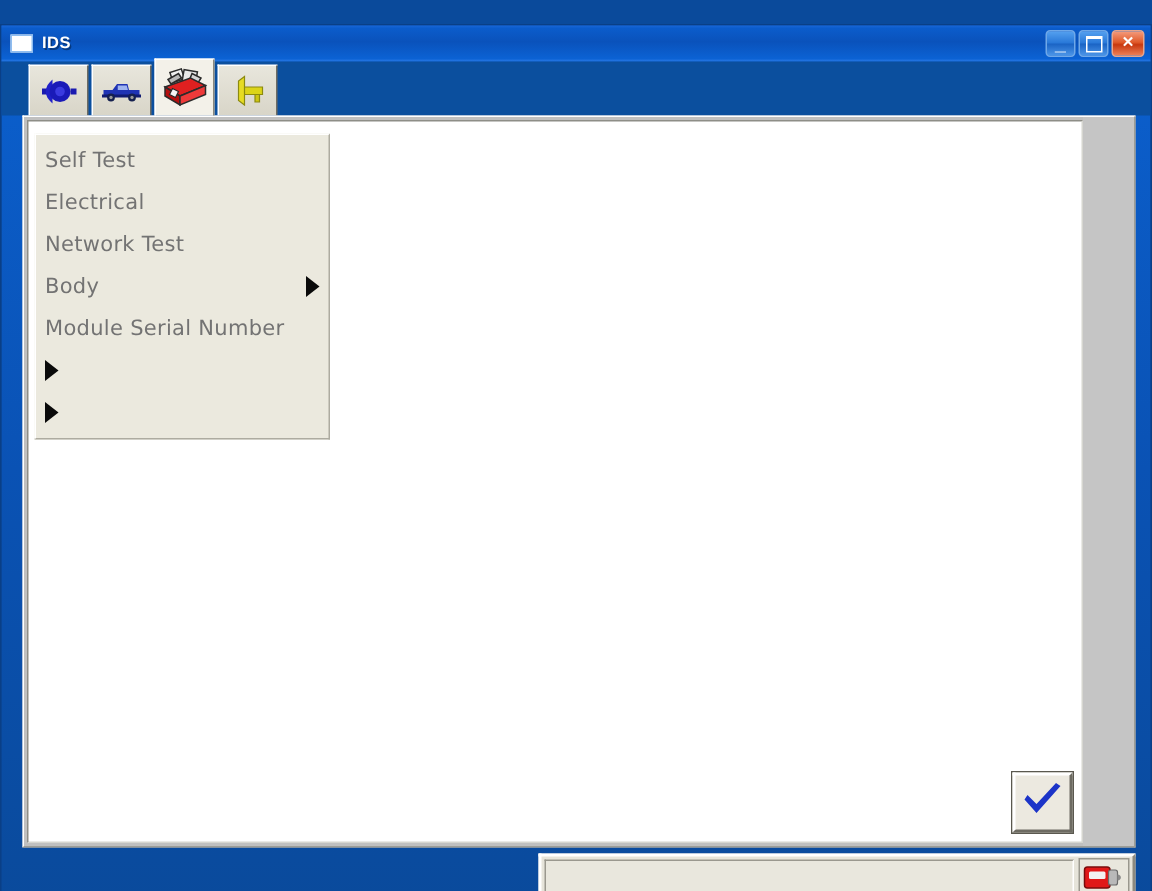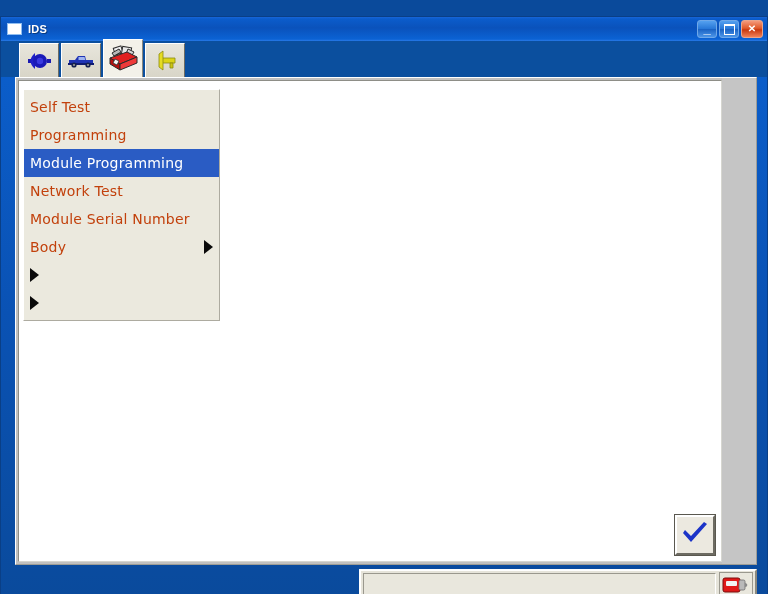--- a/index.html
+++ b/index.html
@@ -130,21 +130,21 @@
     background: #ebe9de;
     border: 1px solid #adaba0;
     border-top-color: #ffffff;
     border-left-color: #ffffff;
     padding: 3px 0 3px 0;
   }
   .menu-item {
     height: 28px;
     display: flex; align-items: center;
     padding: 0 4px 0 6px;
-    color: #c2410c;
+    color: #737373;
     font-size: 14px;
     font-family: "DejaVu Sans", sans-serif;
     letter-spacing: .2px;
     cursor: pointer;
     white-space: nowrap;
   }
   .menu-item.selected { background: #2a5cc4; color: #ffffff; }
   .menu-item .label { flex: 1 1 auto; }
   .menu-item .arrow {
     flex: 0 0 auto;
@@ -288,38 +288,35 @@
   <div class="client">
     <div class="page">
 
       <div class="menu">
 
         <div class="menu-item">
           <span class="label">Self Test</span>
         </div>
 
         <div class="menu-item">
-          <span class="label">Programming</span>
-        </div>
-
-        <div class="menu-item selected">
-          <span class="label">Module Programming</span>
-        </div>
+          <span class="label">Electrical</span>
+        </div>
+
 
         <div class="menu-item">
           <span class="label">Network Test</span>
-        </div>
-
-        <div class="menu-item">
-          <span class="label">Module Serial Number</span>
         </div>
 
         <div class="menu-item">
           <span class="label">Body</span>
           <span class="arrow"></span>
+        </div>
+
+        <div class="menu-item">
+          <span class="label">Module Serial Number</span>
         </div>
 
 
         <div class="menu-item">
           <span class="arrow"></span>
         </div>
 
         <div class="menu-item">
           <span class="arrow"></span>
         </div>

